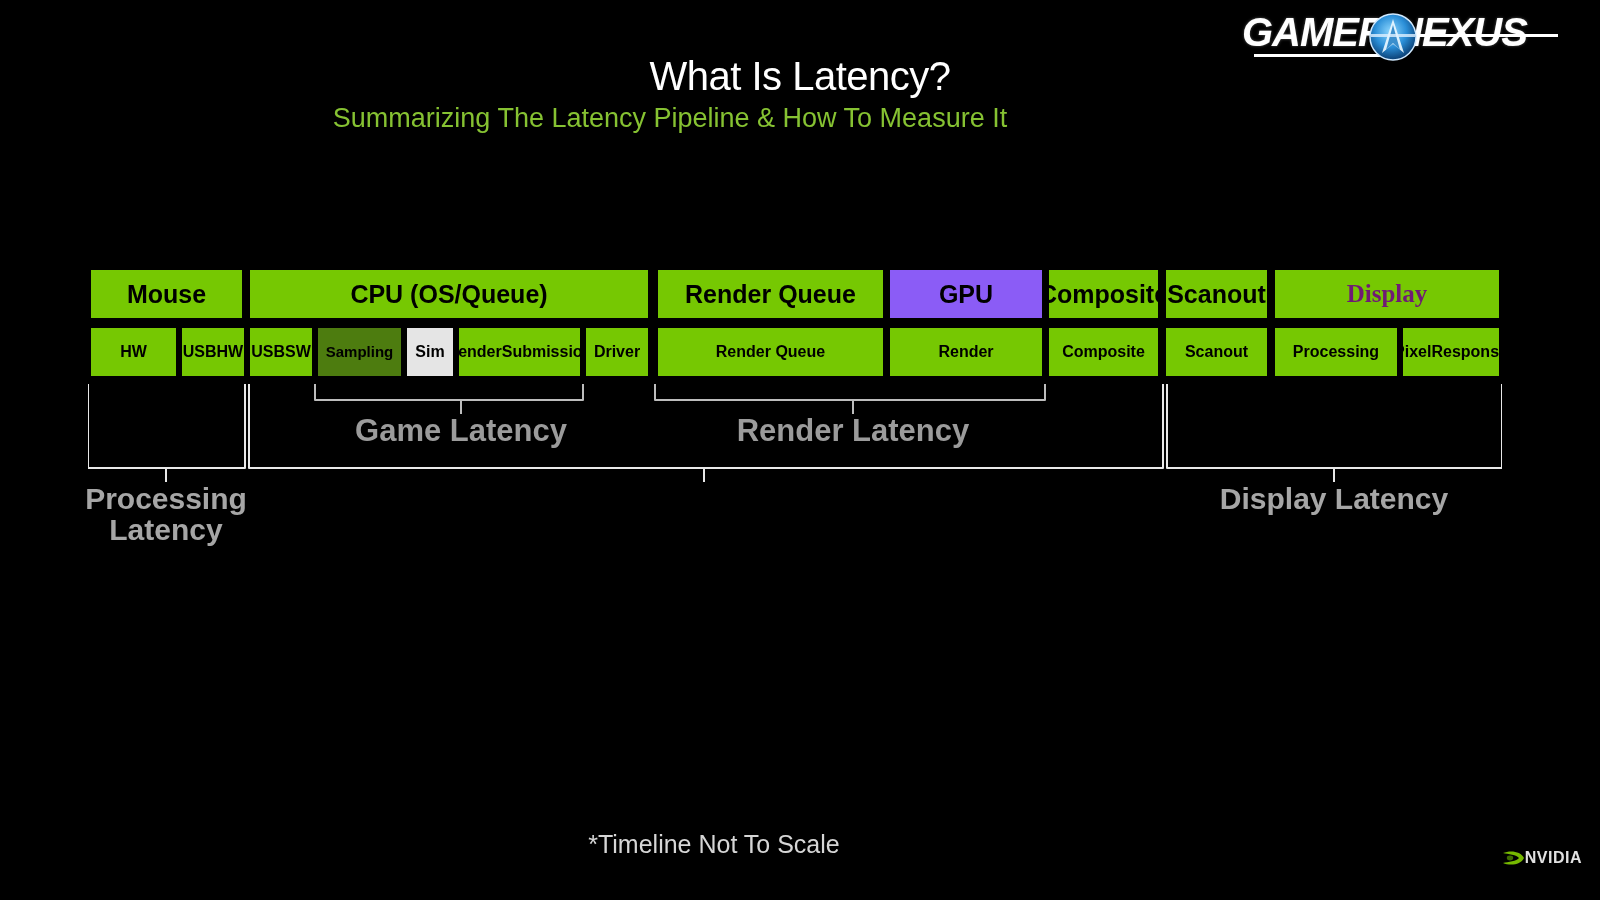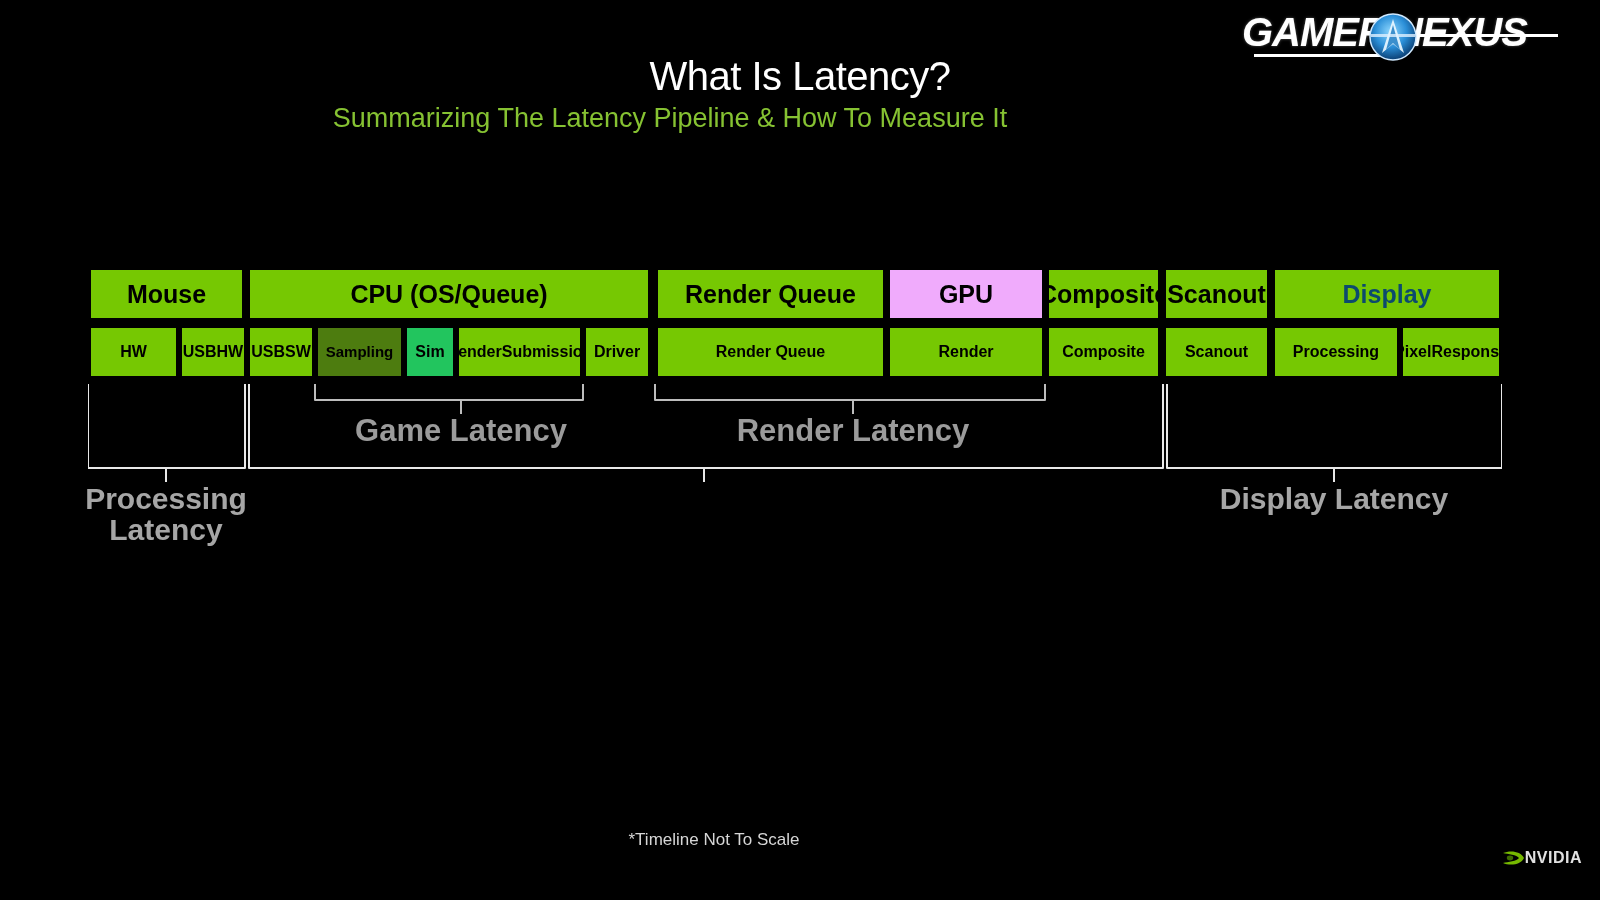--- a/index.html
+++ b/index.html
@@ -123,21 +123,21 @@
   .br-label.tier1 { font-size: 30px; color: #a6a6a6; }
   .br-label.tier1.emph { color: #ffffff; font-size: 31px; }
 
   
   #footnote {
     position: absolute;
     top: 830px;
     left: 0;
     width: 1428px;
     text-align: center;
-    font-size: 17px;
+    font-size: 25px;
     color: #d6d6d6;
     font-weight: normal;
   }
   #nvidia-logo {
     position: absolute;
     right: 18px;
     bottom: 32px;
     height: 20px;
     display: flex;
     align-items: center;
@@ -180,51 +180,51 @@
   <div class="row" id="row-top">
       <div class="cell" style="left: 0px; width: 157px; background: rgb(118, 200, 2); color: rgb(0, 0, 0); align-items: center;">
         <span>Mouse</span>
       </div>
       <div class="cell" style="left: 159px; width: 404px; background: rgb(118, 200, 2); color: rgb(0, 0, 0);">
         <span>CPU (OS/Queue)</span>
       </div>
       <div class="cell" style="left: 567px; width: 231px; background: rgb(118, 200, 2); color: rgb(0, 0, 0);">
         <span>Render Queue</span>
       </div>
-      <div class="cell" style="left: 799px; width: 158px; background: #f0abfc; color: rgb(0, 0, 0);">
+      <div class="cell" style="left: 799px; width: 158px; background: #8b5cf6; color: rgb(0, 0, 0);">
         <span>GPU</span>
       </div>
       <div class="cell" style="left: 958px; width: 115px; background: rgb(118, 200, 2); color: rgb(0, 0, 0);">
         <span>Composite</span>
       </div>
       <div class="cell" style="left: 1075px; width: 107px; background: rgb(118, 200, 2); color: rgb(0, 0, 0);">
         <span>Scanout</span>
       </div>
-      <div class="cell" style="left: 1184px; width: 230px; background: rgb(118, 200, 2); color: #0c4a6e;">
+      <div class="cell" style="left: 1184px; width: 230px; background: rgb(118, 200, 2); color: #701a75; font-family: Liberation Serif, serif;">
         <span>Display</span>
       </div>
     </div>
   <div class="row" id="row-sub">
       <div class="cell" style="left: 0px; width: 91px; background: rgb(118, 200, 2); color: rgb(0, 0, 0);">
         <span>HW</span>
       </div>
       <div class="cell" style="left: 91px; width: 68px; background: rgb(118, 200, 2); color: rgb(0, 0, 0);">
         <span>USB</span>
         <br>
         <span>HW</span>
       </div>
       <div class="cell" style="left: 159px; width: 68px; background: rgb(118, 200, 2); color: rgb(0, 0, 0);">
         <span>USB</span>
         <br>
         <span>SW</span>
       </div>
       <div class="cell small" style="left: 227px; width: 89px; background: #4d7c0f; color: rgb(0, 0, 0);">
         <span>Sampling</span>
       </div>
-      <div class="cell" style="left: 316px; width: 52px; background: #22c55e; color: rgb(0, 0, 0); justify-content: center;">
+      <div class="cell" style="left: 316px; width: 52px; background: #e5e5e5; color: rgb(0, 0, 0); justify-content: center;">
         <span>Sim</span>
       </div>
       <div class="cell" style="left: 368px; width: 127px; background: rgb(118, 200, 2); color: rgb(0, 0, 0);">
         <span>Render</span>
         <br>
         <span>Submission</span>
       </div>
       <div class="cell" style="left: 495px; width: 68px; background: rgb(118, 200, 2); color: rgb(0, 0, 0);">
         <span>Driver</span>
       </div>

